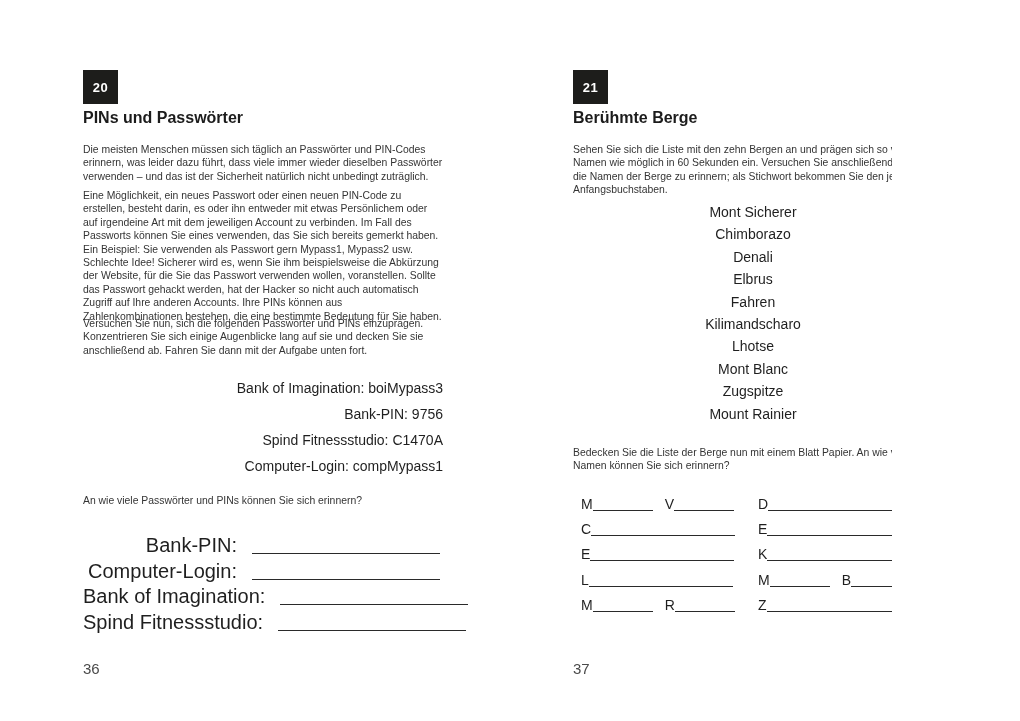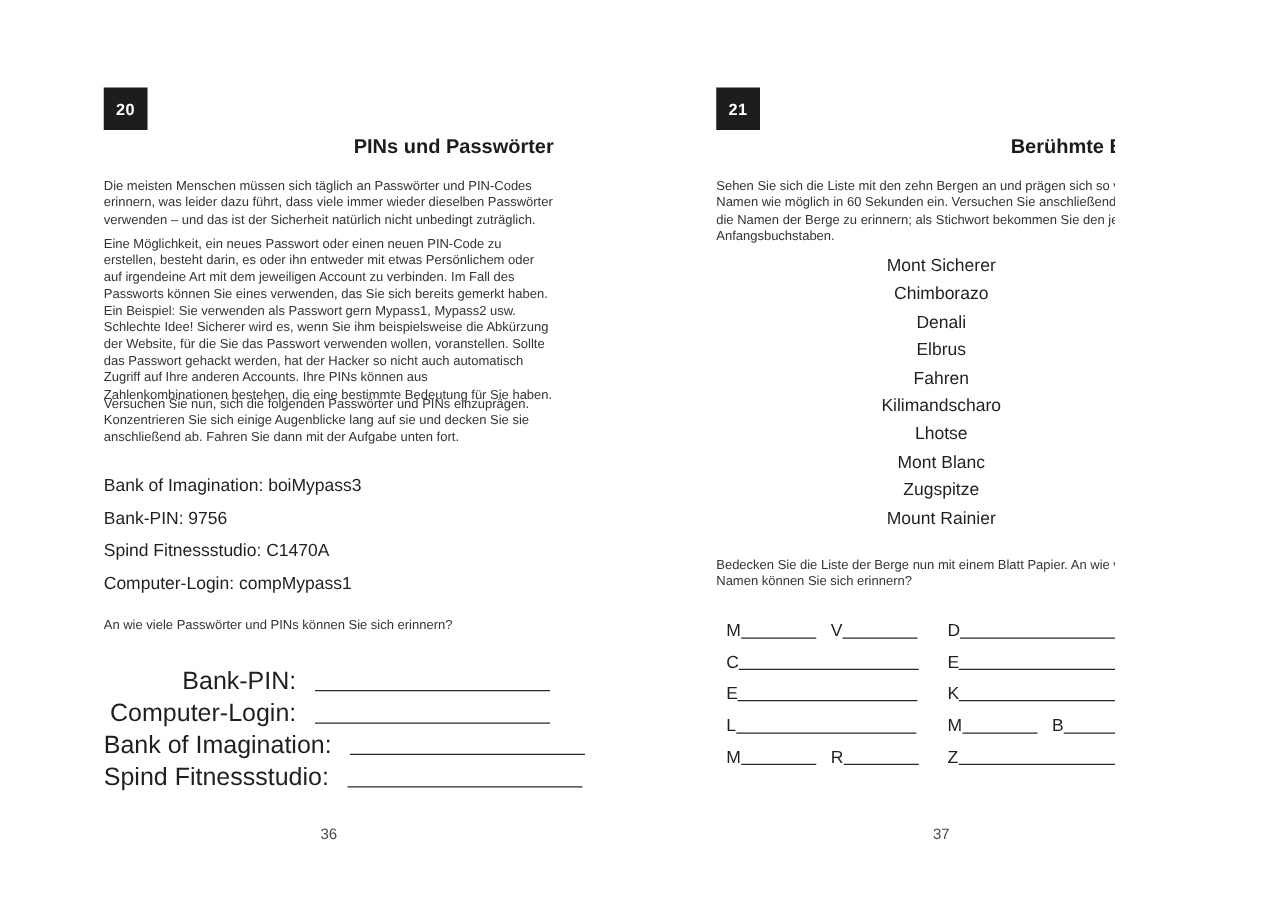--- a/index.html
+++ b/index.html
@@ -12,34 +12,34 @@
   .page.left{left:83px;}
   .page.right{left:573px;}
 
   .exnum{
     position:absolute;top:70px;left:0;width:35px;height:34px;
     background:#1d1d1b;color:#ffffff;font-size:13px;font-weight:700;
     display:flex;align-items:center;justify-content:center;letter-spacing:.5px;
   }
   .title{
     position:absolute;top:109px;left:0;width:100%;margin:0;
-    text-align:right;font-size:16px;font-weight:700;color:#1c1c1c;
+    text-align:left;font-size:16px;font-weight:700;color:#1c1c1c;
   }
   .body{
     position:absolute;left:0;width:100%;margin:0;
     font-size:10.4px;line-height:13.4px;color:#343434;
   }
   .p1-left{top:143px;}
   .p2-left{top:189px;}
   .p3-left{top:317px;}
   .q-left{top:494px;}
   .intro-right{top:143px;}
   .q-right{top:446px;}
 
-  .memolist{position:absolute;top:375px;left:0;width:100%;text-align:left;}
+  .memolist{position:absolute;top:375px;left:0;width:100%;text-align:right;}
   .memolist .memo-item{font-size:14px;line-height:26px;color:#1f1f1f;}
 
   .mountlist{position:absolute;top:201px;left:0;width:100%;text-align:center;}
   .mountlist .mountain-item{font-size:14px;line-height:22.4px;color:#1f1f1f;}
 
   .recall-form{position:absolute;top:534px;left:0;width:100%;}
   .form-row{display:flex;align-items:baseline;height:25.6px;}
   .form-label{flex:0 0 154px;text-align:right;font-size:20px;color:#1f1f1f;white-space:nowrap;}
   .form-line{
     flex:0 0 188px;margin-left:15px;display:inline-block;height:0;
@@ -52,22 +52,22 @@
   .blank-col.col-b{left:185px;width:162px;}
   .blank-row{display:flex;align-items:baseline;height:25.2px;white-space:nowrap;}
   .blank-seg{display:inline-flex;align-items:baseline;}
   .blank-seg + .blank-seg{margin-left:12px;}
   .blank-letter{font-size:14px;color:#1f1f1f;}
   .seg-line{display:inline-block;height:0;border-bottom:1.3px solid #2a2a2a;position:relative;top:2px;}
   .seg-line.s{width:60px;}
   .seg-line.l{width:144px;}
 
   .pagenum{
-    position:absolute;top:660px;left:0;width:100%;text-align:center;
-    font-size:12px;color:#4a4a4a;
+    position:absolute;top:660px;left:0;width:100%;text-align:left;
+    font-size:15px;color:#4a4a4a;
   }
 </style>
 </head>
 <body>
 
 <div class="spread">
 
   <section class="page left">
     <div class="exnum">20</div>
     <h1 class="title">PINs und Passwörter</h1>

